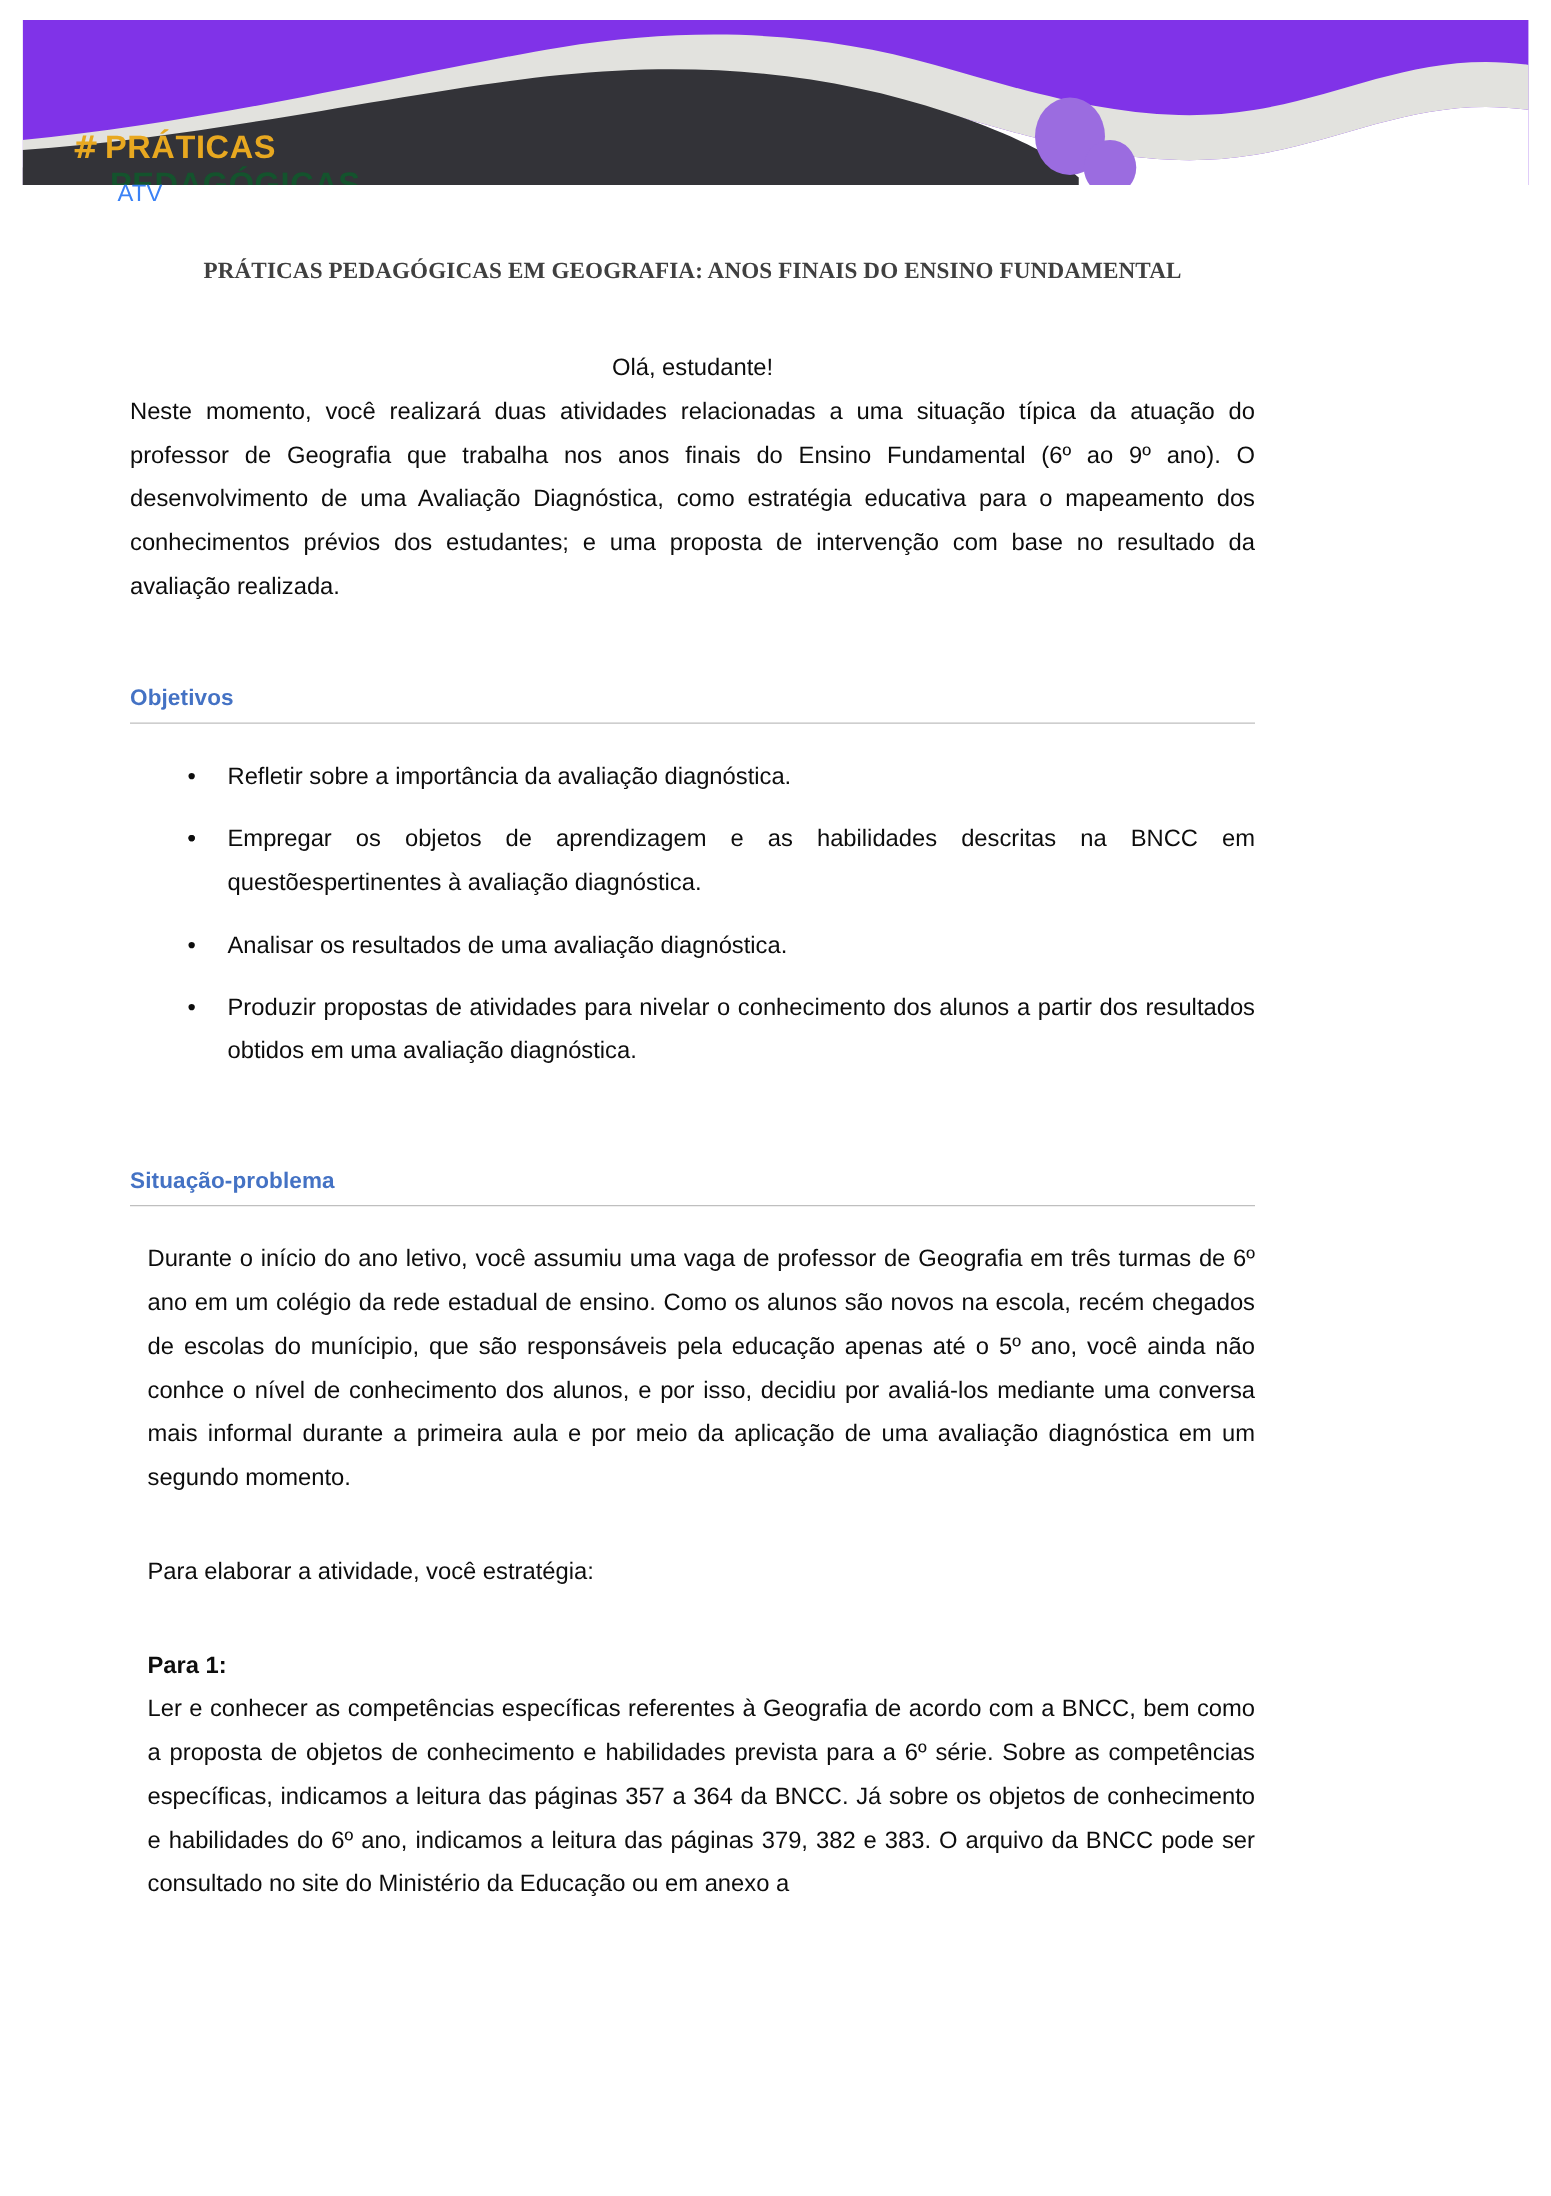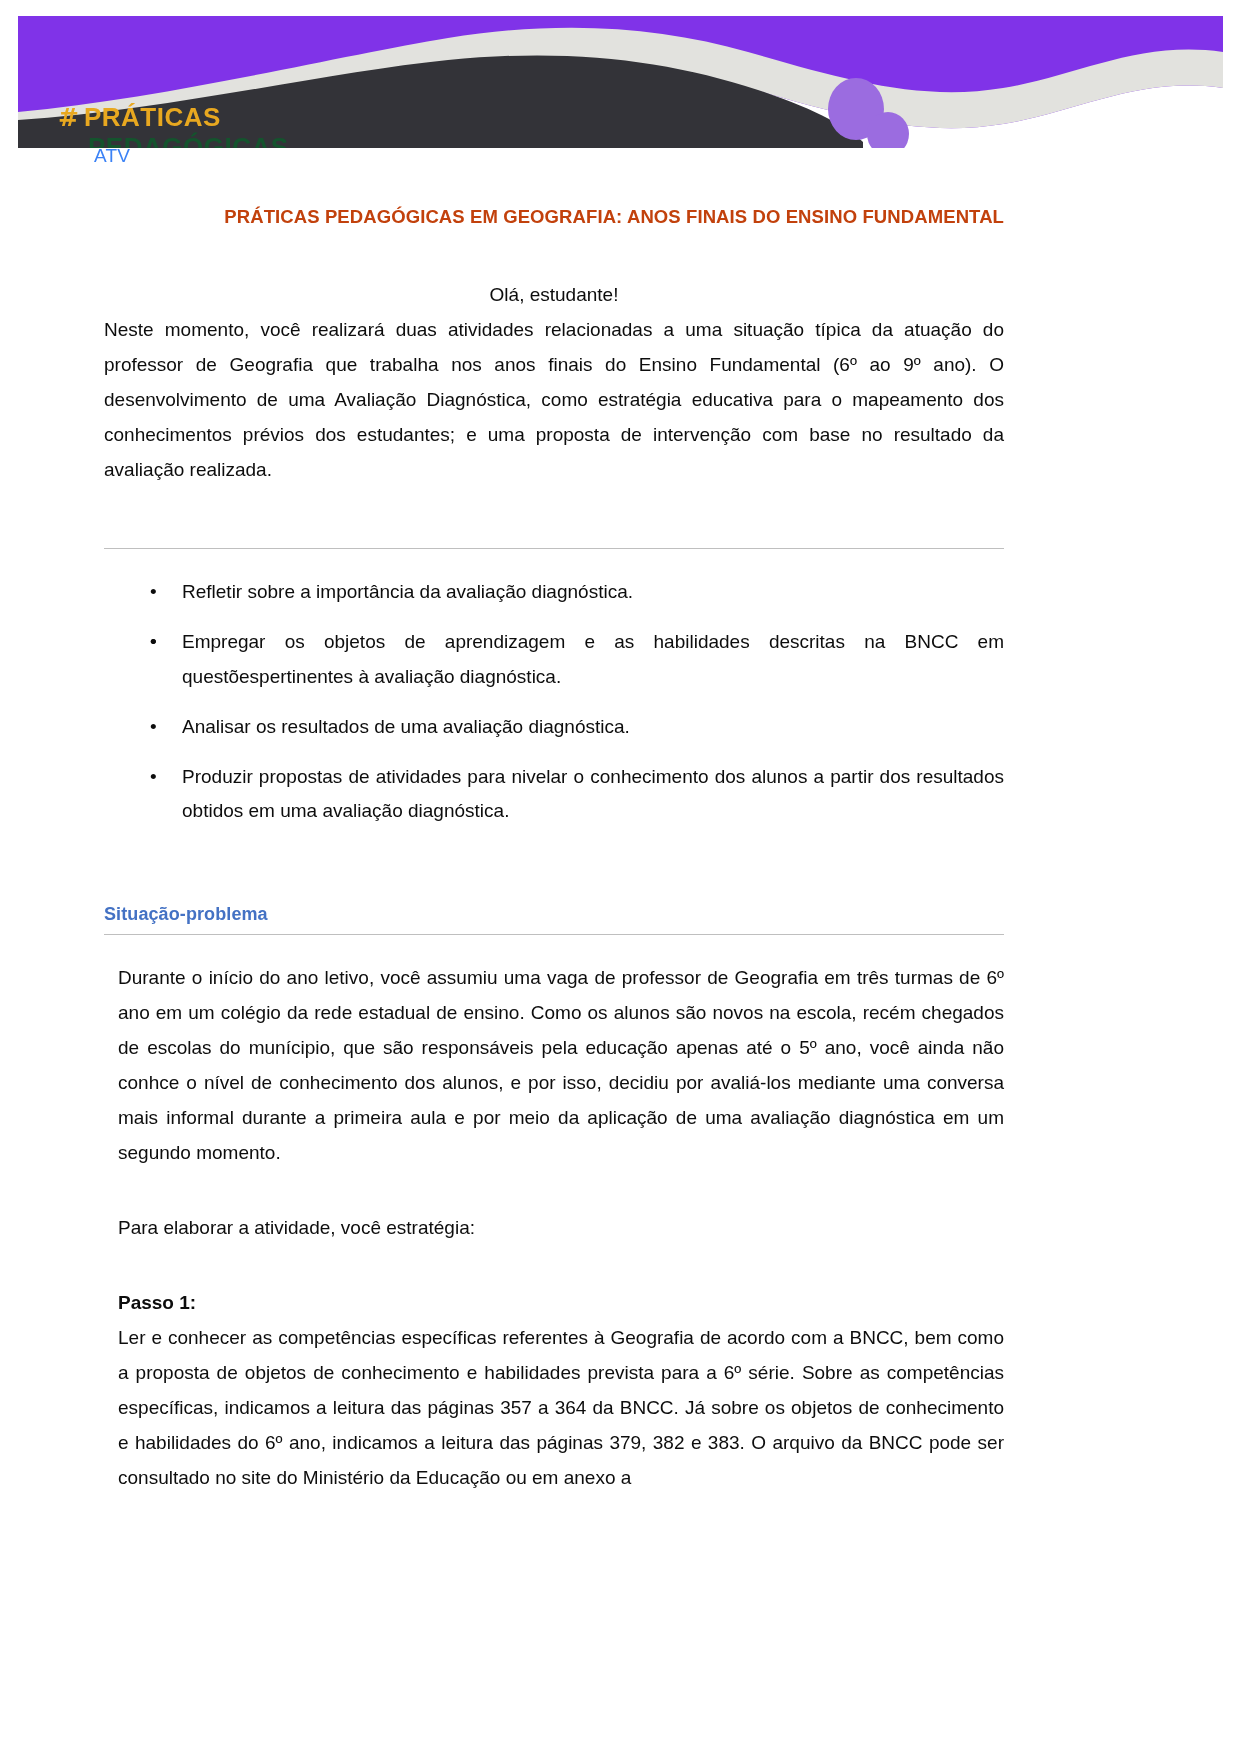--- a/index.html
+++ b/index.html
@@ -84,25 +84,26 @@
   
   .content {
     position: absolute;
     left: 104px;
     top: 205px;
     width: 900px;
   }
   .doc-title {
     font-size: 18.5px;
     font-weight: bold;
-    color: #c2410c;
-    text-align: right;
+    color: #404040;
+    text-align: center;
     letter-spacing: 0.1px;
     margin: 0 0 48px 0;
     line-height: 1.35;
+    font-family: Liberation Serif, serif;
   }
   .para {
     font-size: 19px;
     line-height: 1.84;
     color: #0d0d0d;
     margin: 0;
     text-align: justify;
   }
   .para.greet {
     text-align: center;
@@ -208,20 +209,21 @@
   <div class="content">
 
     <h1 class="doc-title">PRÁTICAS PEDAGÓGICAS EM GEOGRAFIA: ANOS FINAIS DO ENSINO FUNDAMENTAL</h1>
 
     <p class="para greet">Olá, estudante!</p>
     <p class="para">Neste momento, você realizará duas atividades relacionadas a uma situação típica da atuação do professor de Geografia que trabalha nos anos finais do Ensino Fundamental (6º ao 9º ano). O desenvolvimento de uma Avaliação Diagnóstica, como estratégia educativa  para o mapeamento dos conhecimentos prévios dos estudantes; e uma proposta de intervenção com base no resultado da avaliação realizada.</p>
 
     <div class="spacer-lg"></div>
 
     <div>
+      <div class="section-head">Objetivos</div>
       <hr class="section-rule">
       <ul class="bullets">
         <li>
           <span class="dot">•</span>
           <span>Refletir sobre a importância da avaliação diagnóstica.</span>
         </li>
         <li>
           <span class="dot">•</span>
         </li>
         <li>
@@ -243,19 +245,19 @@
 
     <div>
       <div class="section-head">Situação-problema</div>
       <hr class="section-rule">
       <div class="indent-blk">
         <div class="spacer-sm"></div>
         <p class="para sp-body">Durante o início do ano letivo, você assumiu uma vaga de professor de Geografia em três turmas de 6º ano em um colégio da rede estadual de ensino. Como os alunos são novos na escola, recém chegados de escolas do munícipio, que são responsáveis pela educação apenas até o 5º ano, você ainda não conhce o nível de conhecimento dos alunos, e por isso, decidiu por avaliá-los mediante uma conversa mais informal durante a primeira aula e por meio da aplicação de uma avaliação diagnóstica em um segundo momento.</p>
         <div class="spacer-md"></div>
         <p class="para">Para elaborar a atividade, você estratégia:</p>
         <div class="spacer-md"></div>
-        <p class="passo-head">Passo 1:</p>
+        <p class="passo-head">Para 1:</p>
         <p class="para sp-body">Ler e conhecer as competências específicas referentes à Geografia de acordo com a BNCC, bem como a proposta de objetos de conhecimento e habilidades prevista para a 6º série. Sobre as competências específicas, indicamos a leitura das páginas 357 a 364 da BNCC. Já sobre os objetos de conhecimento e habilidades do 6º ano, indicamos a leitura das páginas 379, 382 e 383. O arquivo da BNCC pode ser consultado no site do Ministério da Educação ou em anexo a</p>
       </div>
     </div>
 
   </div>
 </div>
 
 </body></html>

